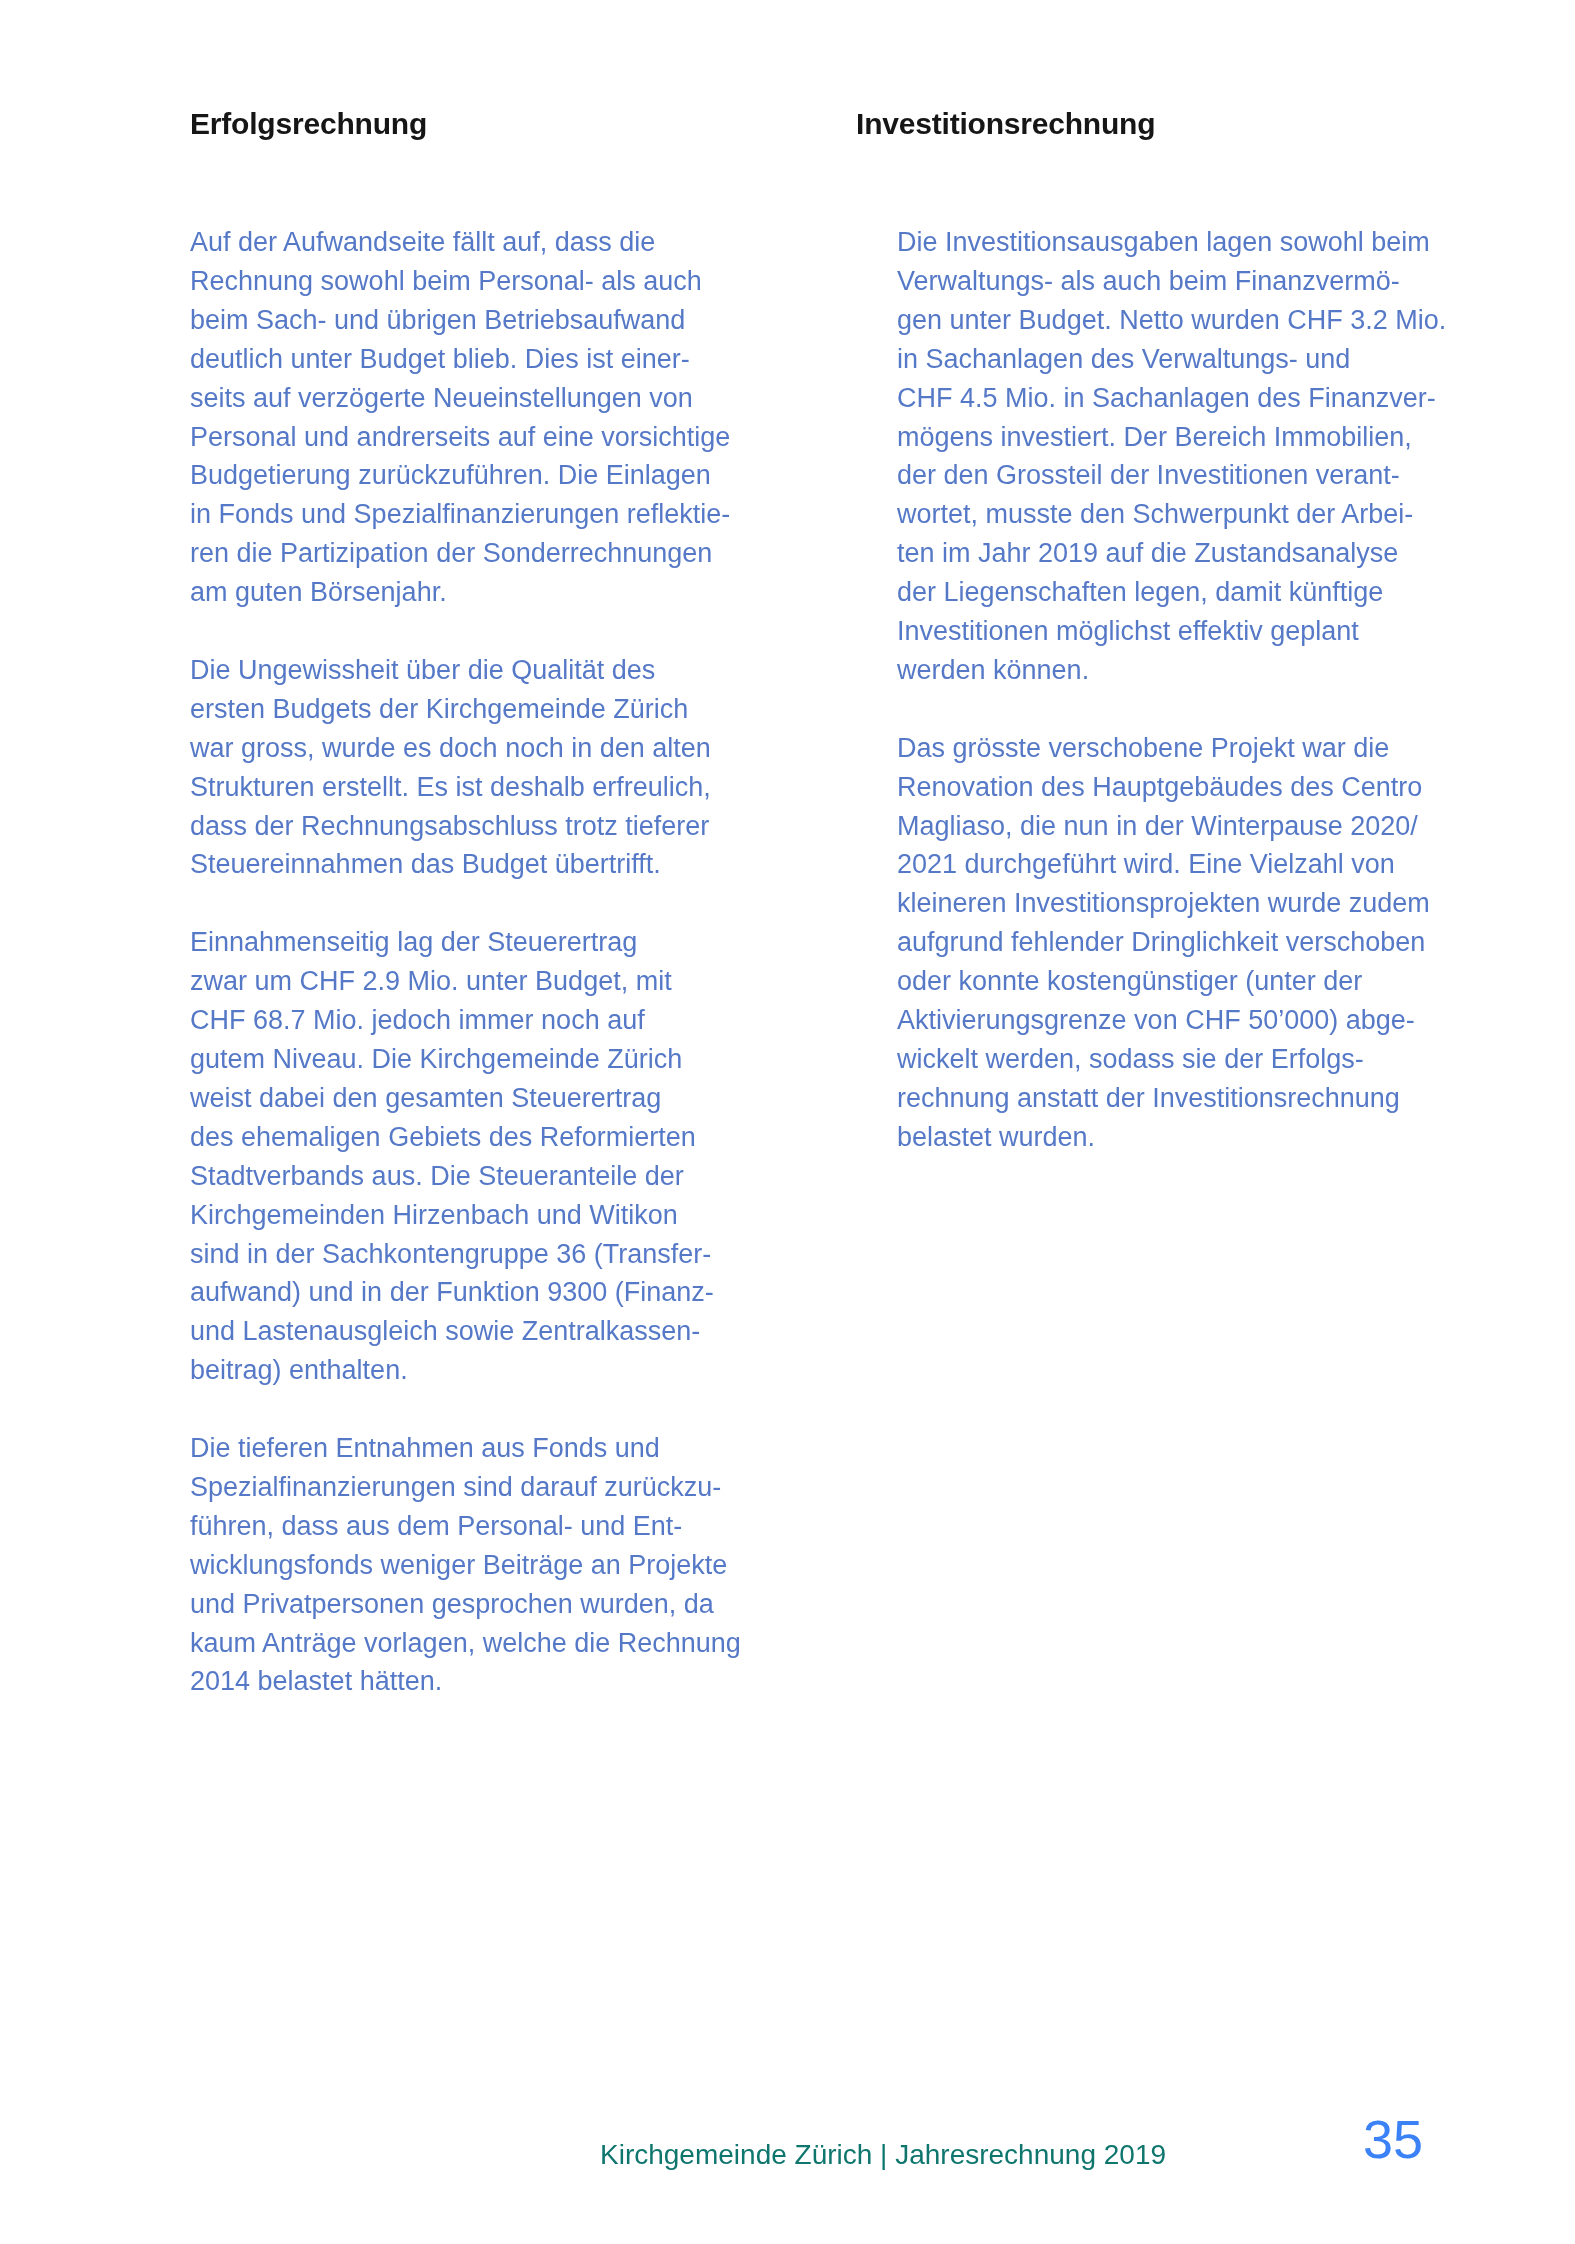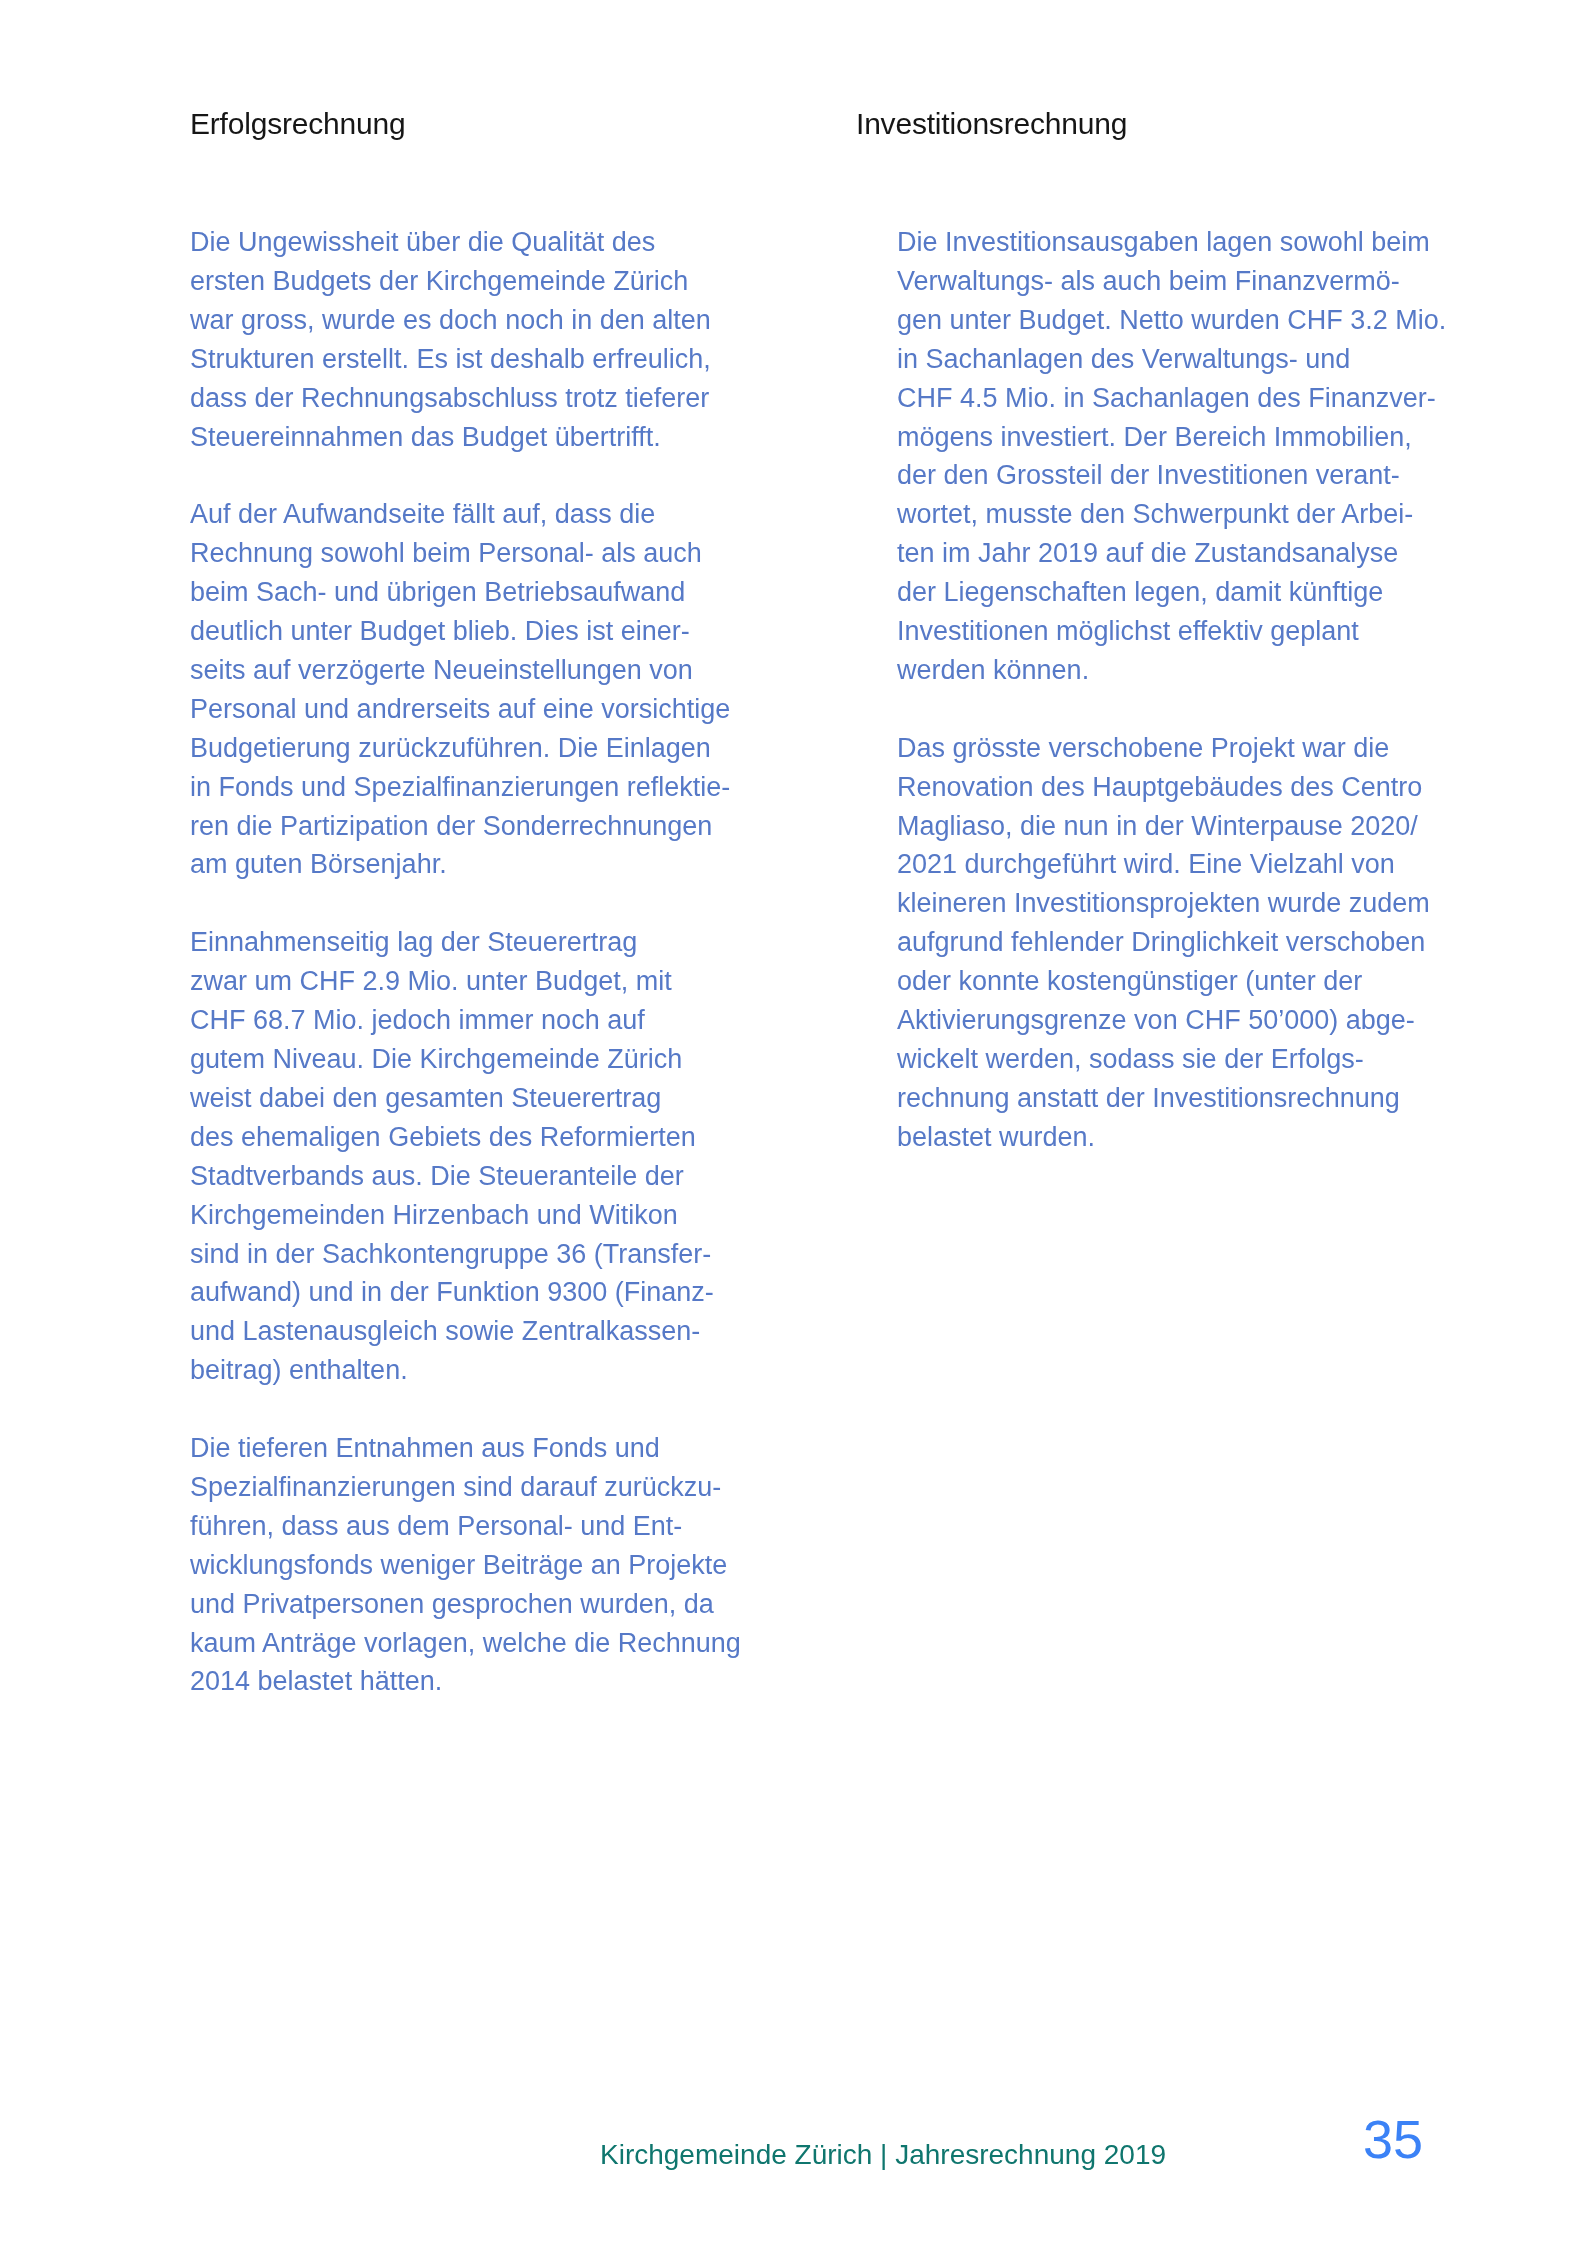--- a/index.html
+++ b/index.html
@@ -9,21 +9,21 @@
     background: #ffffff;
     position: relative;
     font-family: "Liberation Sans", sans-serif;
     overflow: hidden;
   }
   .page { position: absolute; inset: 0; }
   .heading {
     position: absolute;
     top: 107px;
     font-size: 30px;
-    font-weight: 400;
+    font-weight: 700;
     color: #161616;
     letter-spacing: -0.2px;
     white-space: nowrap;
   }
   .heading-left  { left: 190px; }
   .heading-right { left: 856px; }
   .col {
     position: absolute;
     top: 223px;
     width: 660px;
@@ -59,36 +59,36 @@
 </head>
 <body>
 
 <div class="page">
 
   <div class="heading heading-left">Erfolgsrechnung</div>
 
   <div class="heading heading-right">Investitionsrechnung</div>
 
   <div class="col col-left">
-    <p>Die Ungewissheit über die Qualität des
-ersten Budgets der Kirchgemeinde Zürich
-war gross, wurde es doch noch in den alten
-Strukturen erstellt. Es ist deshalb erfreulich,
-dass der Rechnungsabschluss trotz tieferer
-Steuereinnahmen das Budget übertrifft.</p>
     <p>Auf der Aufwandseite fällt auf, dass die
 Rechnung sowohl beim Personal- als auch
 beim Sach- und übrigen Betriebsaufwand
 deutlich unter Budget blieb. Dies ist einer-
 seits auf verzögerte Neueinstellungen von
 Personal und andrerseits auf eine vorsichtige
 Budgetierung zurückzuführen. Die Einlagen
 in Fonds und Spezialfinanzierungen reflektie-
 ren die Partizipation der Sonderrechnungen
 am guten Börsenjahr.</p>
+    <p>Die Ungewissheit über die Qualität des
+ersten Budgets der Kirchgemeinde Zürich
+war gross, wurde es doch noch in den alten
+Strukturen erstellt. Es ist deshalb erfreulich,
+dass der Rechnungsabschluss trotz tieferer
+Steuereinnahmen das Budget übertrifft.</p>
     <p>Einnahmenseitig lag der Steuerertrag
 zwar um CHF 2.9 Mio. unter Budget, mit
 CHF 68.7 Mio. jedoch immer noch auf
 gutem Niveau. Die Kirchgemeinde Zürich
 weist dabei den gesamten Steuerertrag
 des ehemaligen Gebiets des Reformierten
 Stadtverbands aus. Die Steueranteile der
 Kirchgemeinden Hirzenbach und Witikon
 sind in der Sachkontengruppe 36 (Transfer-
 aufwand) und in der Funktion 9300 (Finanz-

